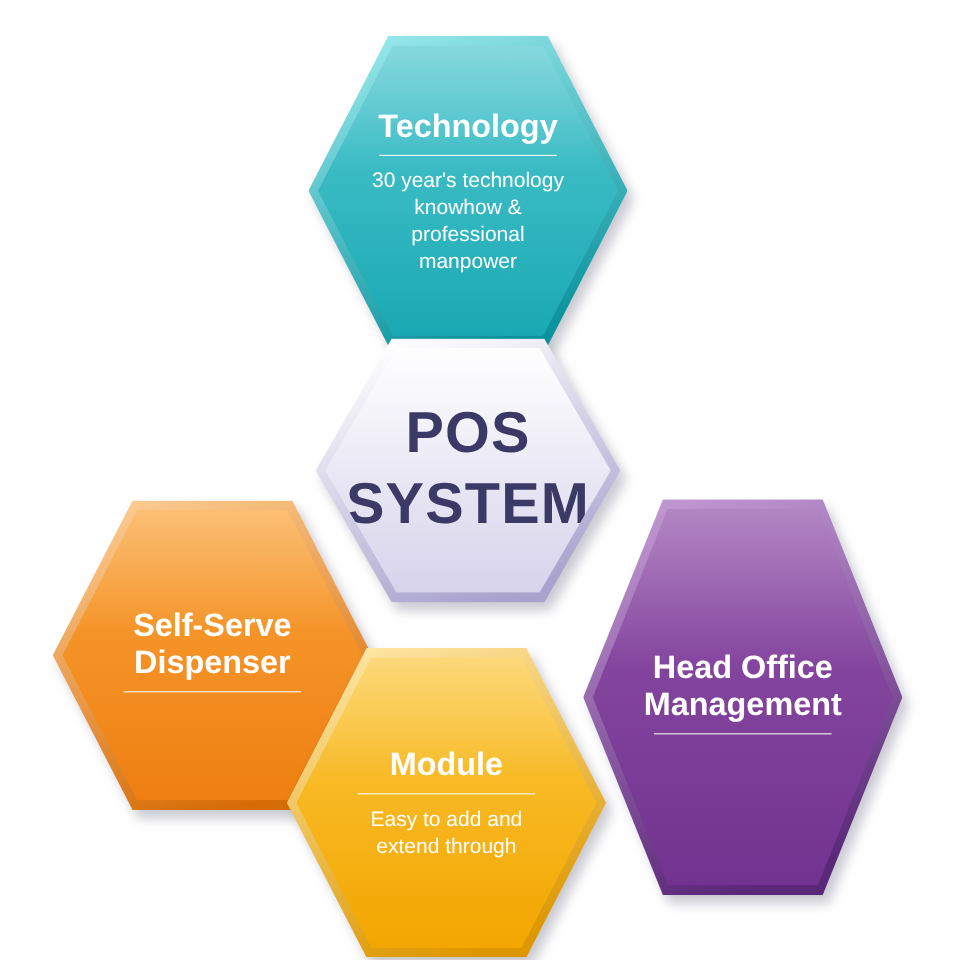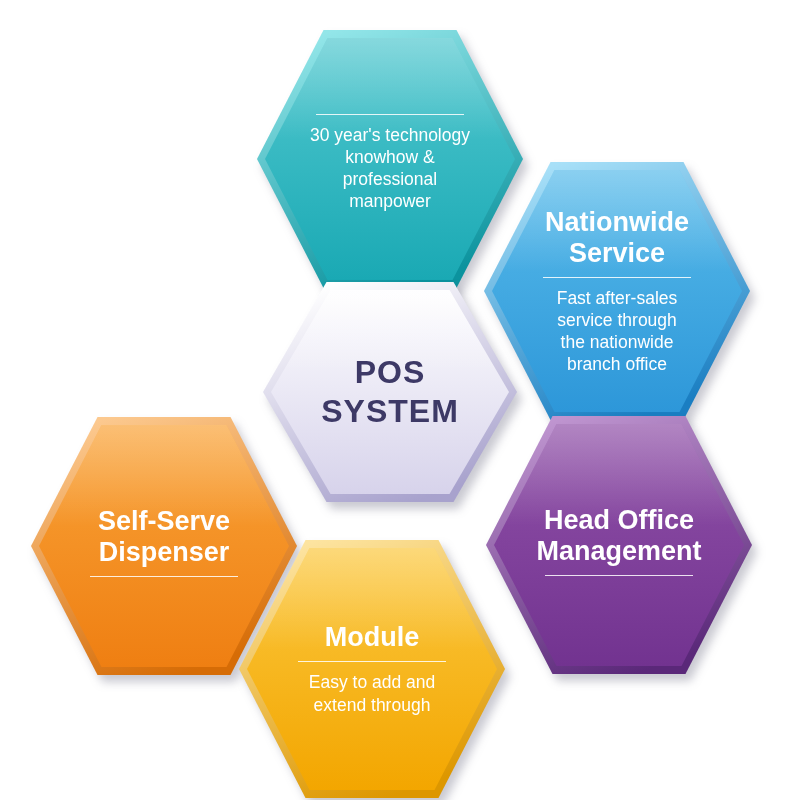--- a/index.html
+++ b/index.html
@@ -53,74 +53,60 @@
     max-width: 100%;
     background: rgba(255, 255, 255, 0.85);
     margin: 8px auto 9px;
   }
   .hex-body {
     font-size: 17.5px;
     line-height: 1.27;
     white-space: pre-line;
   }
   .hex-center .hex-title {
-    font-size: 32px;
+    font-size: 48px;
     line-height: 1.22;
     letter-spacing: 1px;
   }
 </style>
 </head>
 <body>
 
 <div class="stage">
 
   <div class="hex" style="left: 257px; top: 30px; width: 266px; height: 258px; --rim-light: #93e6e9; --rim-dark: #0c939e; --fill-light: #52c8cf; --fill-dark: #1aa9b4; --text-color: #ffffff;">
     <div class="hex-outer">
       <div class="hex-inner">
         <div class="hex-content">
+          <div class="hex-title">Technology</div>
           <div class="hex-rule"></div>
           <div class="hex-body">30 year's technology
 knowhow &amp;
 professional
 manpower</div>
         </div>
       </div>
     </div>
   </div>
 
 
-  <div class="hex" style="left: 484px; top: 162px; width: 266px; height: 258px; --rim-light: #a8e0f8; --rim-dark: #1a7ec2; --fill-light: #58bbea; --fill-dark: #2d97d9; --text-color: #ffffff;">
-    <div class="hex-outer">
-      <div class="hex-inner">
-        <div class="hex-content">
-          <div class="hex-title">Nationwide
-Service</div>
-          <div class="hex-rule"></div>
-          <div class="hex-body">Fast after-sales
-service through
-the nationwide
-branch office</div>
-        </div>
-      </div>
-    </div>
-  </div>
 
-  <div class="hex" style="left: 31px; top: 417px; width: 266px; height: 258px; --rim-light: #fcc98f; --rim-dark: #d66c06; --fill-light: #f9a338; --fill-dark: #ef7f12; --text-color: #ffffff;">
+  <div class="hex" style="left: 44px; top: 417px; width: 266px; height: 258px; --rim-light: #fcc98f; --rim-dark: #d66c06; --fill-light: #f9a338; --fill-dark: #ef7f12; --text-color: #ffffff;">
     <div class="hex-outer">
       <div class="hex-inner">
         <div class="hex-content">
           <div class="hex-title">Self-Serve
 Dispenser</div>
           <div class="hex-rule"></div>
         </div>
       </div>
     </div>
   </div>
 
-  <div class="hex" style="left: 486px; top: 416px; width: 266px; height: 258px; --rim-light: #bf95d0; --rim-dark: #5a2879; --fill-light: #9051a8; --fill-dark: #723390; --text-color: #ffffff;">
+  <div class="hex" style="left: 486px; top: 416px; width: 266px; height: 330px; --rim-light: #bf95d0; --rim-dark: #5a2879; --fill-light: #9051a8; --fill-dark: #723390; --text-color: #ffffff;">
     <div class="hex-outer">
       <div class="hex-inner">
         <div class="hex-content">
           <div class="hex-title">Head Office
 Management</div>
           <div class="hex-rule"></div>
         </div>
       </div>
     </div>
   </div>

